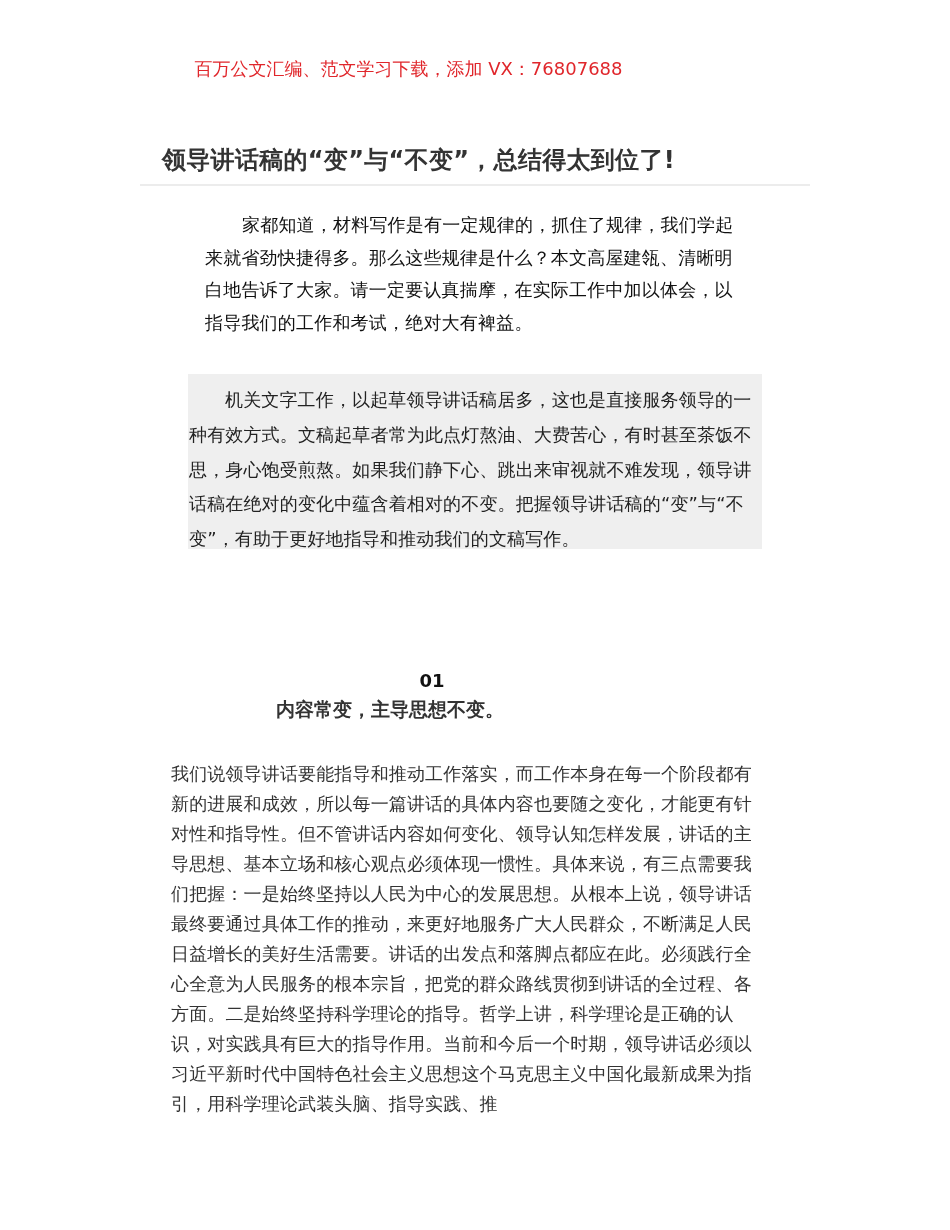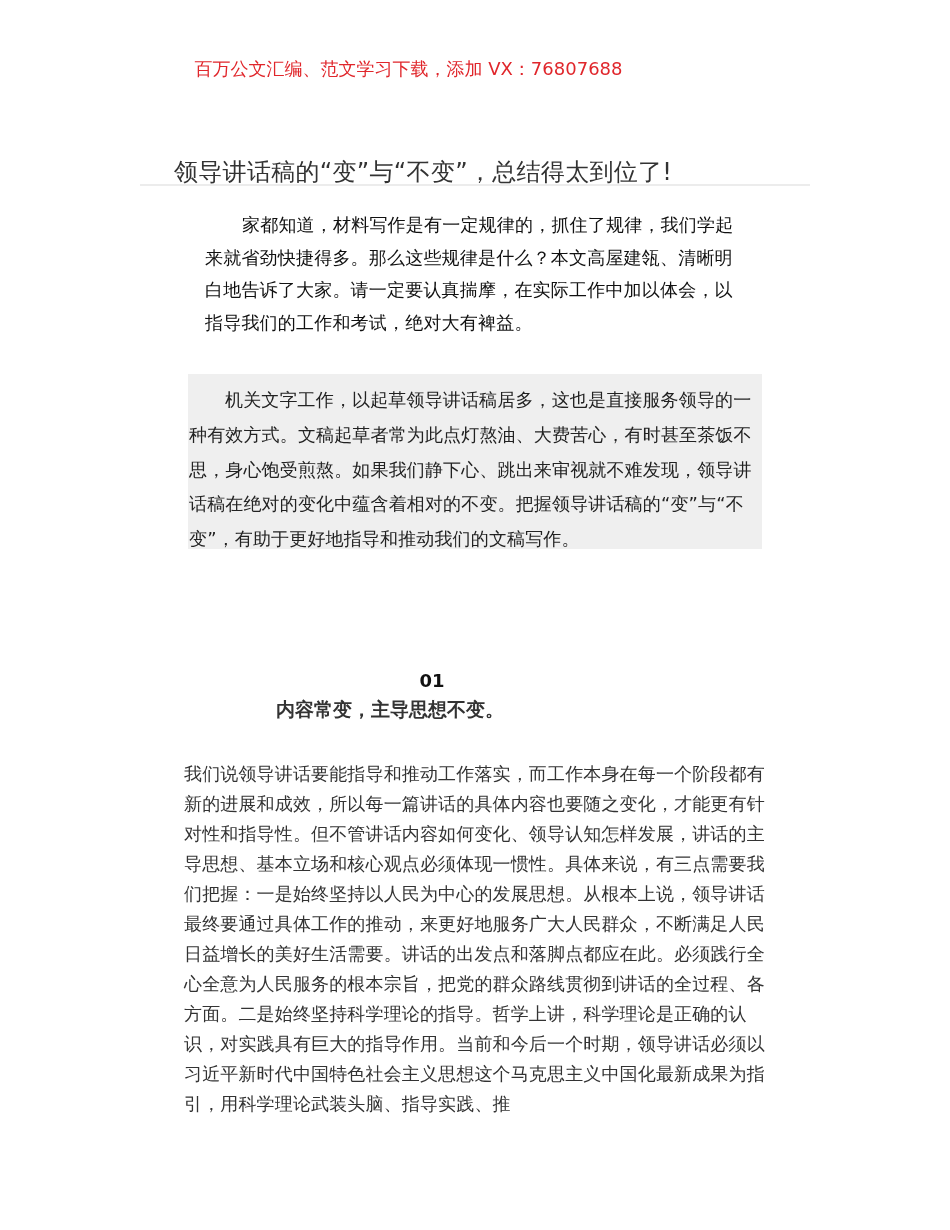--- a/index.html
+++ b/index.html
@@ -93,35 +93,35 @@
       width: 780px;
       text-align: center;
       font-size: 19px;
       font-weight: bold;
       color: #333333;
       line-height: 26px;
     }
     .body-text {
       position: absolute;
       top: 759px;
-      left: 184px;
+      left: 171px;
       width: 598px;
       font-size: 18px;
       line-height: 30px;
       color: #333333;
       margin: 0;
       letter-spacing: 0.15px;
     }
   </style>
 </head>
 <body>
 
 <div class="watermark">百万公文汇编、范文学习下载，添加 VX：76807688</div>
 
-<h1 class="title" style="margin:16px;font-weight:normal;">领导讲话稿的“变”与“不变”，总结得太到位了!</h1>
+<h1 class="title" style="margin:4px;font-weight:bold;">领导讲话稿的“变”与“不变”，总结得太到位了!</h1>
 
 <div class="divider"></div>
 
 <p class="intro">家都知道，材料写作是有一定规律的，抓住了规律，我们学起来就省劲快捷得多。那么这些规律是什么？本文高屋建瓴、清晰明白地告诉了大家。请一定要认真揣摩，在实际工作中加以体会，以指导我们的工作和考试，绝对大有裨益。</p>
 
 <div class="quote-box"></div>
 <p class="quote-text">机关文字工作，以起草领导讲话稿居多，这也是直接服务领导的一种有效方式。文稿起草者常为此点灯熬油、大费苦心，有时甚至茶饭不思，身心饱受煎熬。如果我们静下心、跳出来审视就不难发现，领导讲话稿在绝对的变化中蕴含着相对的不变。把握领导讲话稿的“变”与“不变”，有助于更好地指导和推动我们的文稿写作。</p>
 
 <div class="section-number">01</div>
 <h2 class="section-heading" style="margin:0;">内容常变，主导思想不变。</h2>

